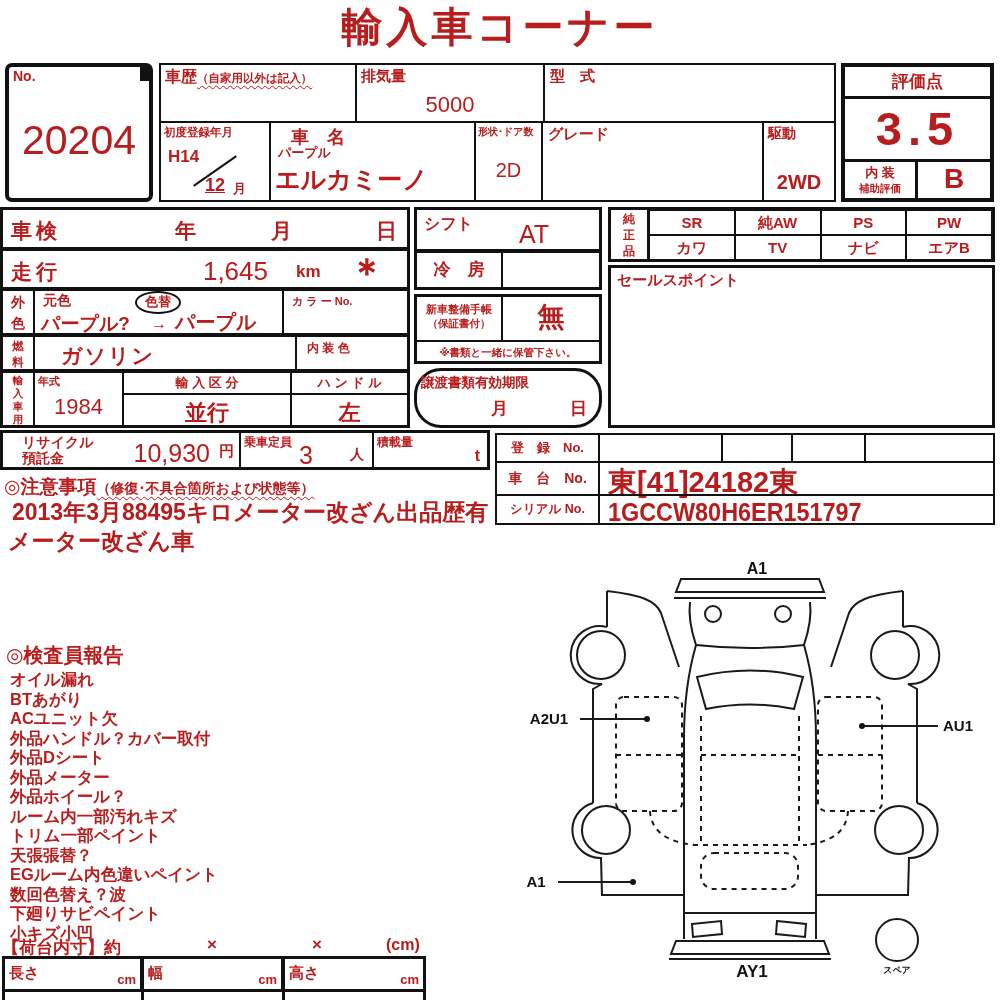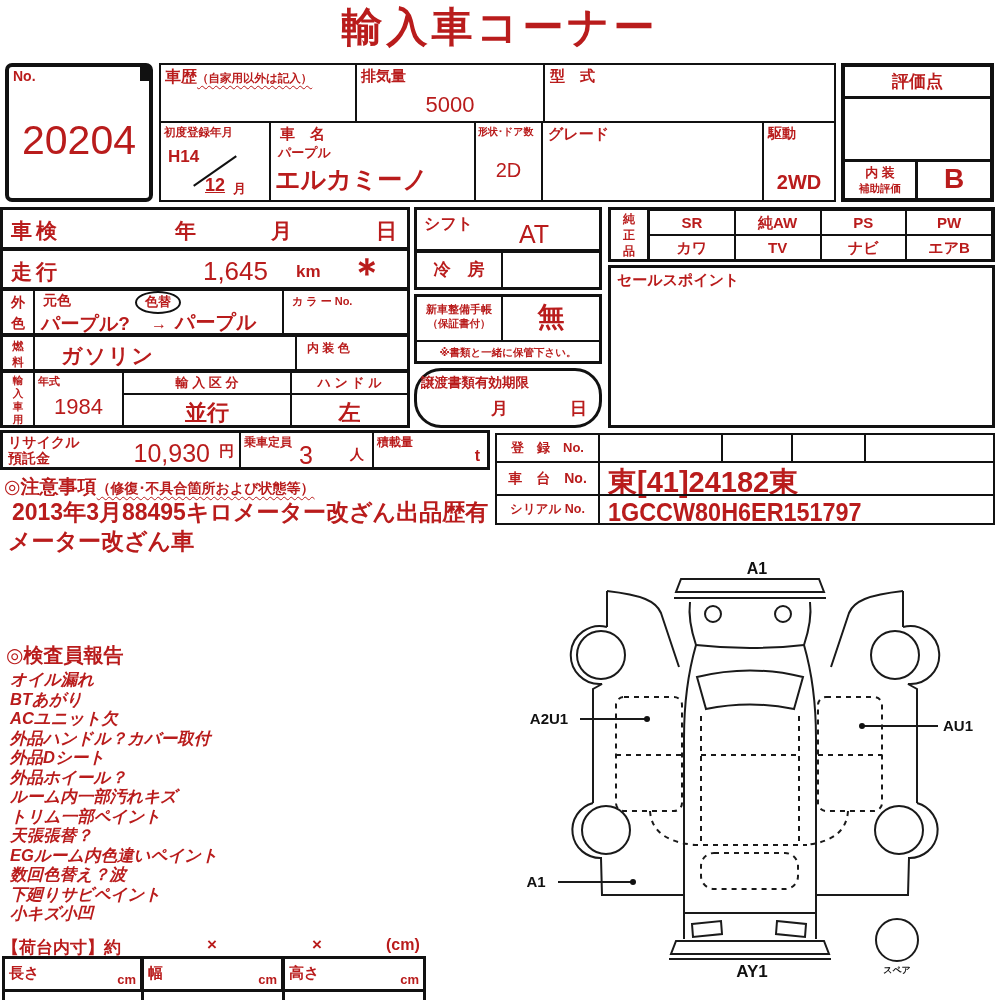--- a/index.html
+++ b/index.html
@@ -42,38 +42,39 @@
     <span class="abs" style="left:5px;top:2px;font-size:15px;">型　式</span>
   </div>
   <div class="abs b2" style="left:159px;top:121px;width:112px;height:81px;">
     <span class="abs" style="left:3px;top:2px;font-size:11.5px;">初度登録年月</span>
     <span class="abs" style="left:7px;top:24px;font-size:17px;">H14</span>
     <div class="abs" style="left:28px;top:47px;width:52px;height:0;border-top:2px solid #111;transform:rotate(-35deg);"></div>
     <span class="abs" style="left:44px;top:52px;font-size:18px;text-decoration:underline;">12</span>
     <span class="abs" style="left:72px;top:57px;font-size:13px;">月</span>
   </div>
   <div class="abs b2" style="left:269px;top:121px;width:207px;height:81px;">
-    <span class="abs" style="left:9px;top:2px;font-size:15px;">車　名</span>
+    <span class="abs" style="left:20px;top:2px;font-size:18px;">車　名</span>
     <span class="abs" style="left:7px;top:21px;font-size:13px;">パープル</span>
     <span class="abs" style="left:4px;bottom:4px;font-size:25px;">エルカミーノ</span>
   </div>
   <div class="abs b2" style="left:474px;top:121px;width:69px;height:81px;">
     <span class="abs" style="left:2px;top:2px;font-size:10px;">形状･ドア数</span>
     <div class="abs ctr" style="left:0;top:36px;width:100%;font-size:20px;font-weight:normal;">2D</div>
   </div>
   <div class="abs b2" style="left:541px;top:121px;width:223px;height:81px;">
     <span class="abs" style="left:5px;top:2px;font-size:15px;">グレード</span>
   </div>
   <div class="abs b2" style="left:762px;top:121px;width:74px;height:81px;">
     <span class="abs" style="left:4px;top:2px;font-size:14px;">駆動</span>
     <div class="abs ctr" style="left:0;bottom:6px;width:100%;font-size:20px;">2WD</div>
   </div>
 
   <div class="abs b4" style="left:841px;top:63px;width:153px;height:139px;">
     <div class="ctr" style="height:29px;line-height:29px;border-bottom:3px solid #111;font-size:17px;">評価点</div>
+    <div class="ctr" style="height:63px;line-height:60px;font-size:47px;letter-spacing:6px;">3.5</div>
     <div class="abs" style="left:0;right:0;bottom:0;height:39px;border-top:3px solid #111;display:flex;">
       <div class="ctr" style="width:70px;border-right:3px solid #111;padding-top:2px;">
         <div style="font-size:13px;">内 装</div>
         <div style="font-size:10.5px;">補助評価</div>
       </div>
       <div class="ctr" style="flex:1;font-size:28px;line-height:34px;">B</div>
     </div>
   </div>
 
   <div class="abs b3" style="left:0;top:207px;width:410px;height:43px;">
@@ -171,21 +172,21 @@
       <div class="ctr" style="border:1px solid #111;font-size:15px;line-height:23px;">エアB</div>
     </div>
   </div>
 
   <div class="abs b3" style="left:608px;top:265px;width:387px;height:163px;">
     <span class="abs" style="left:6px;top:3px;font-size:15px;">セールスポイント</span>
   </div>
 
   <div class="abs b3" style="left:0;top:430px;width:490px;height:40px;">
     <div class="abs" style="left:0;top:0;bottom:0;width:238px;border-right:2px solid #111;">
-      <div class="abs" style="left:5px;top:1px;font-size:14px;line-height:16px;">
+      <div class="abs" style="left:19px;top:1px;font-size:14px;line-height:16px;">
         <div>リサイクル</div>
           <div>預託金</div>
       </div>
       <span class="abs" style="left:92px;top:6px;width:115px;text-align:right;font-size:25px;font-weight:normal;">10,930</span>
       <span class="abs" style="right:5px;top:9px;font-size:15px;">円</span>
     </div>
     <div class="abs" style="left:238px;top:0;bottom:0;width:133px;border-right:2px solid #111;">
       <span class="abs" style="left:3px;top:1px;font-size:12px;">乗車定員</span>
       <span class="abs" style="left:58px;top:8px;font-size:25px;font-weight:normal;">3</span>
       <span class="abs" style="right:8px;bottom:3px;font-size:14px;">人</span>
@@ -211,26 +212,27 @@
     <span class="abs" style="left:8px;top:1px;font-size:26px;transform:scaleX(.9);transform-origin:left;">1GCCW80H6ER151797</span>
   </div>
 
   <div class="abs" style="left:4px;top:474px;">
     <span style="font-size:19px;">◎注意事項</span><span class="wavy" style="font-size:14px;">（修復･不具合箇所および状態等）</span>
   </div>
   <div class="abs" style="left:12px;top:497px;font-size:23px;font-weight:600;">2013年3月88495キロメーター改ざん出品歴有</div>
   <div class="abs" style="left:8px;top:526px;font-size:23px;font-weight:600;">メーター改ざん車</div>
 
   <div class="abs" style="left:6px;top:642px;font-size:20px;">◎検査員報告</div>
-  <div class="abs" style="left:10px;top:670px;font-size:16.5px;line-height:19.5px;font-style:italic;">
+  <div class="abs" style="left:10px;top:670px;font-size:16.5px;line-height:19.5px;">
     <div>オイル漏れ</div>
     <div>BTあがり</div>
     <div>ACユニット欠</div>
     <div>外品ハンドル？カバー取付</div>
     <div>外品Dシート</div>
+    <div>外品メーター</div>
     <div>外品ホイール？</div>
     <div>ルーム内一部汚れキズ</div>
     <div>トリム一部ペイント</div>
     <div>天張張替？</div>
     <div>EGルーム内色違いペイント</div>
     <div>数回色替え？波</div>
     <div>下廻りサビペイント</div>
     <div>小キズ小凹</div>
   </div>
 

